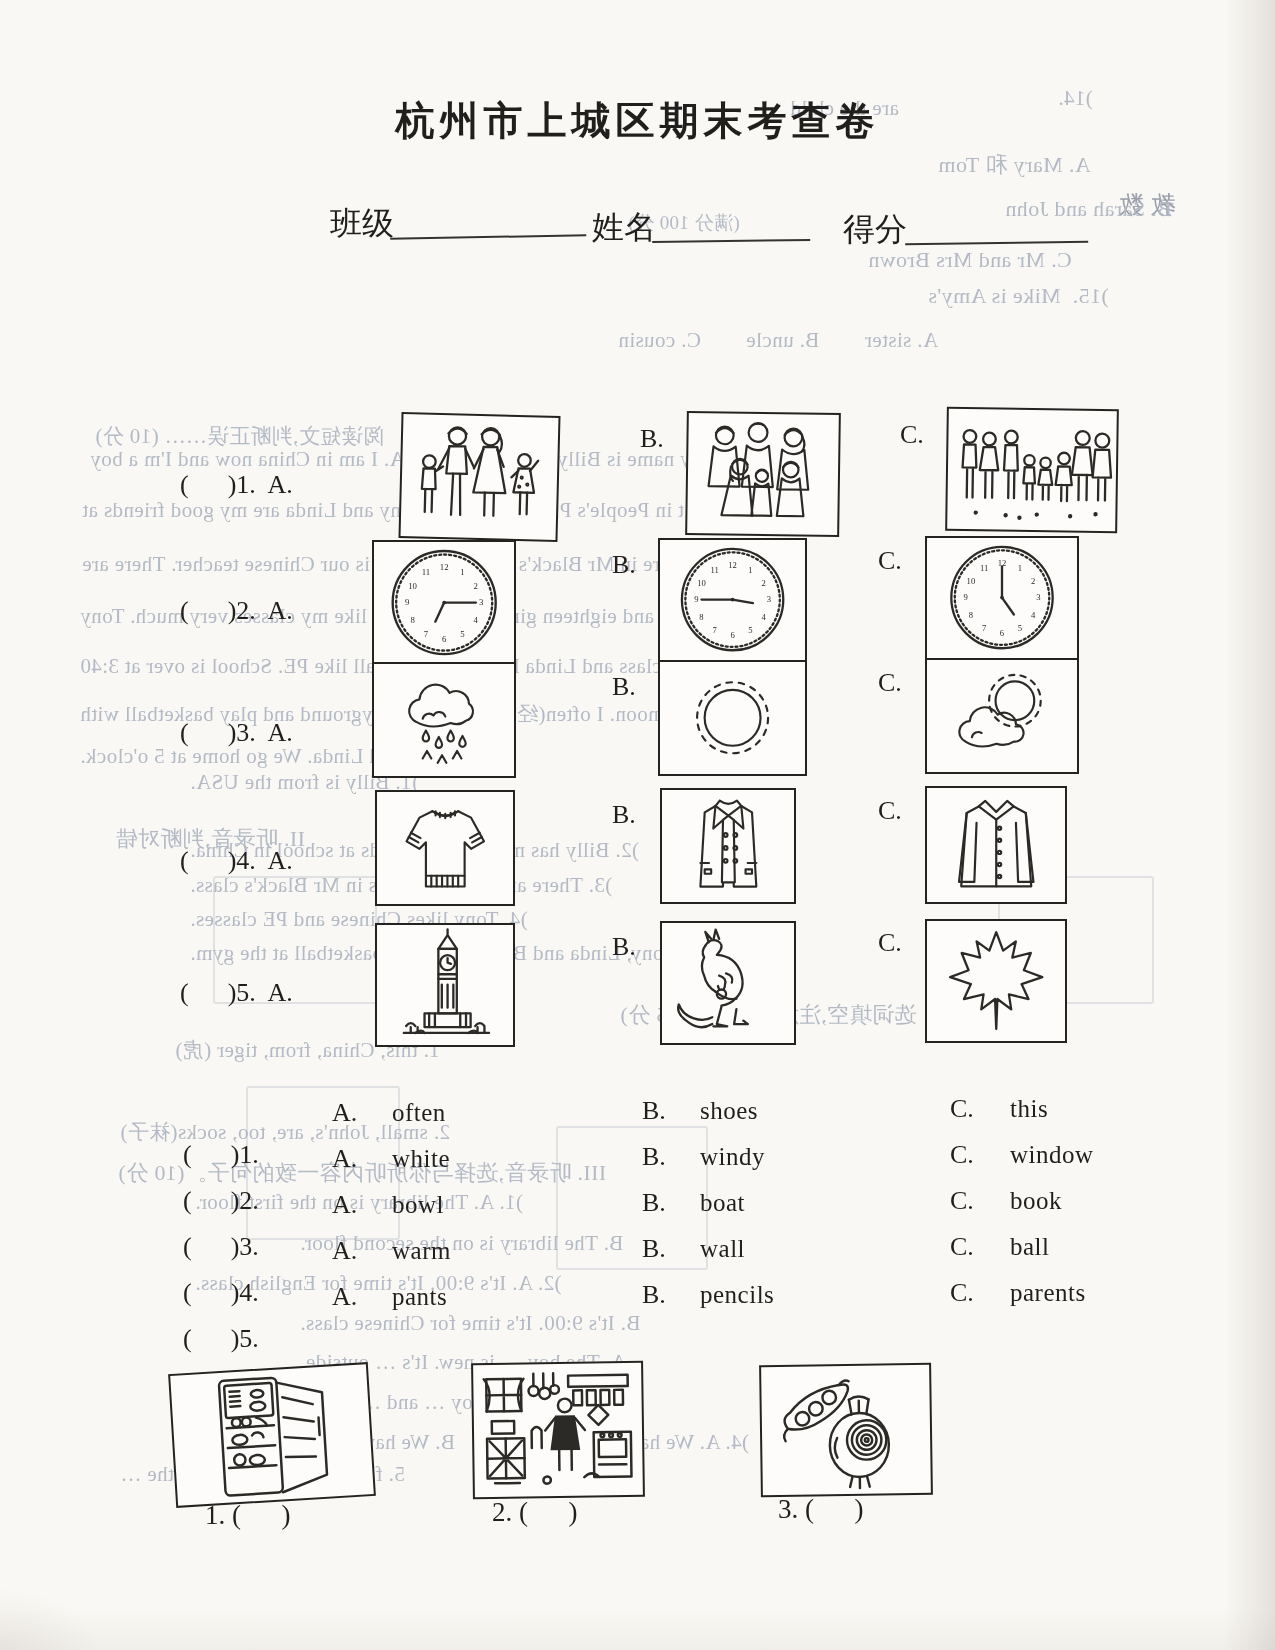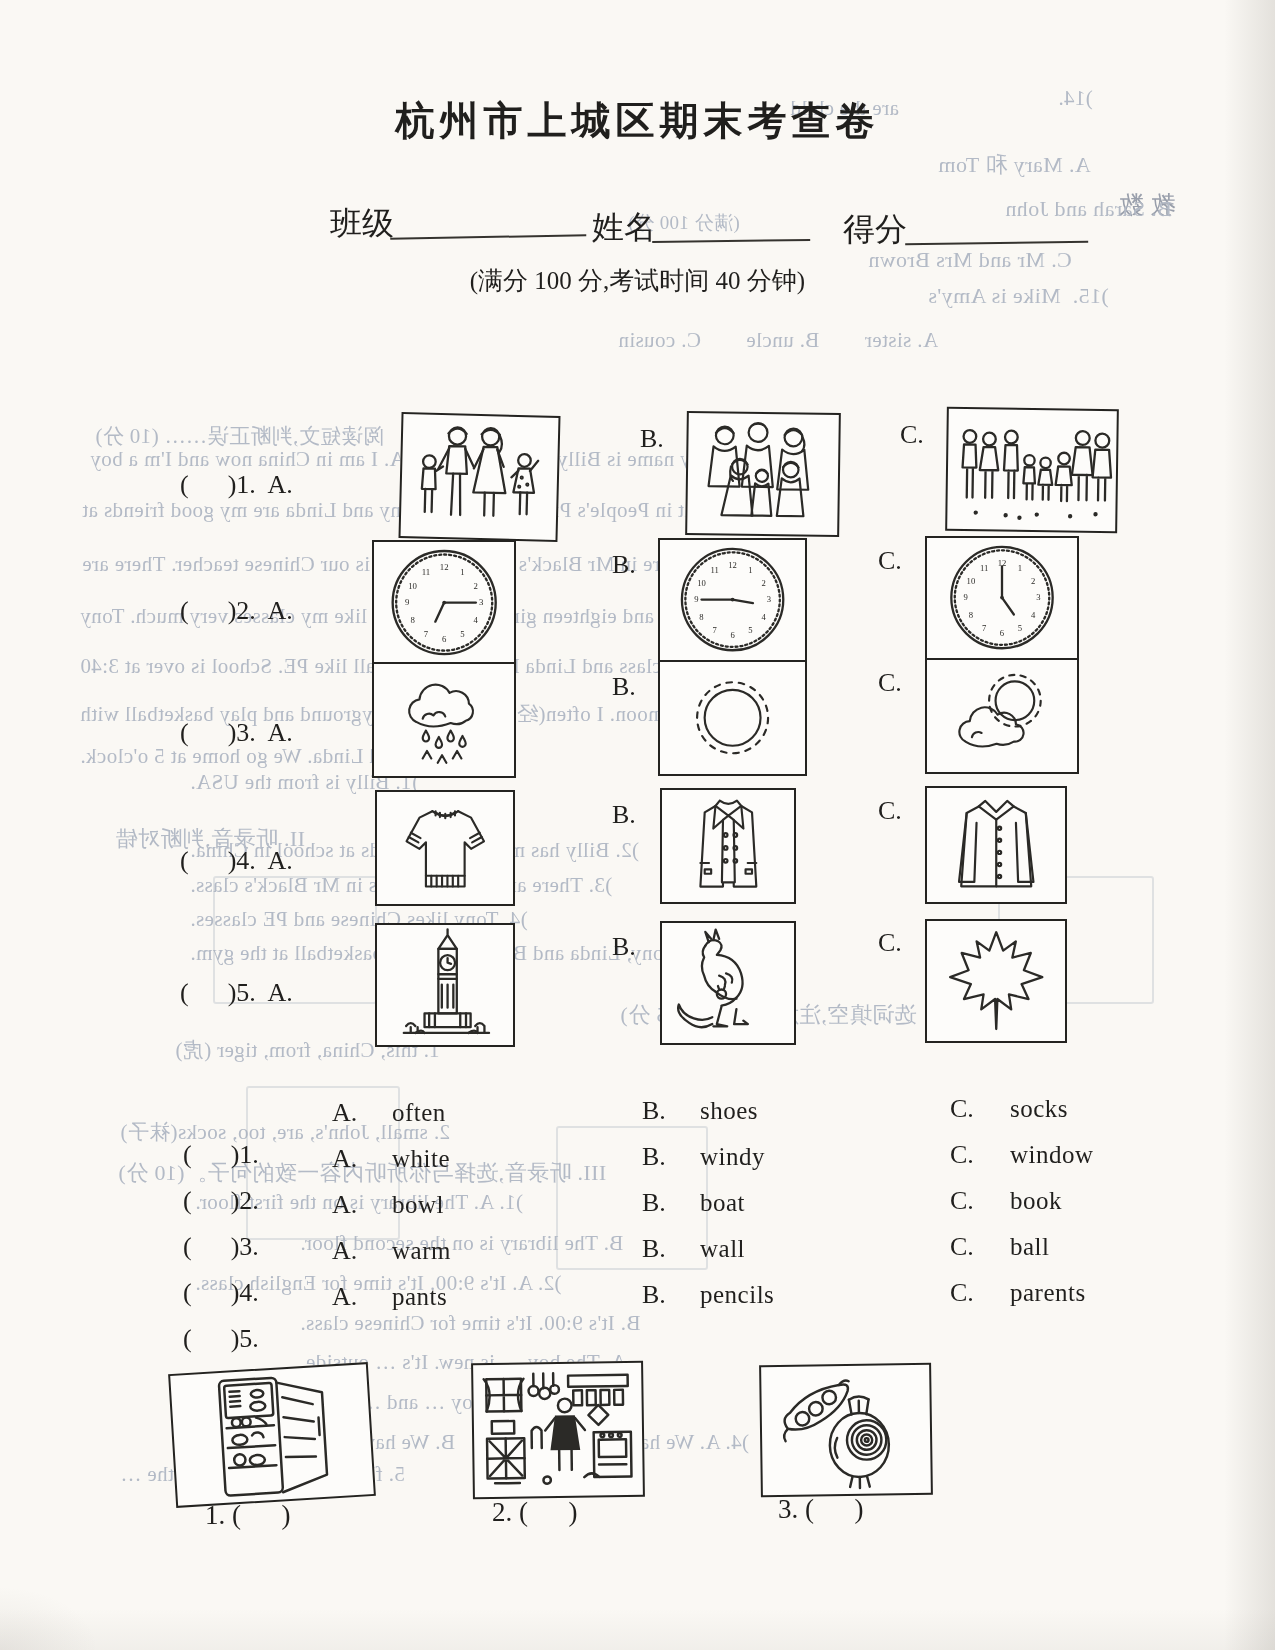--- a/index.html
+++ b/index.html
@@ -91,21 +91,20 @@
 
     <div>
       <span class="flabel" style="left:330px;top:202px">班级</span>
       <span class="fline" style="left:390px;top:206px;width:196px;transform:rotate(-1deg)"></span>
       <span class="flabel" style="left:592px;top:206px">姓名</span>
       <span class="fline" style="left:652px;top:210px;width:158px;transform:rotate(-.8deg)"></span>
       <span class="flabel" style="left:843px;top:208px">得分</span>
       <span class="fline" style="left:905px;top:212px;width:183px;transform:rotate(-.8deg)"></span>
     </div>
 
-    <div class="examinfo">(满分 100 分,考试时间 40 分钟)</div>
 
 
     <span class="prefix" style="left:180px;top:428px">(      )1.  A.</span>
     <div class="imgbox" style="left:400px;top:414px;width:155px;height:122px;transform:rotate(1.4deg)">
       <svg viewBox="0 0 130 100">
         <g class="ink">
           <circle cx="45" cy="15" r="7.5"></circle>
             <path d="M37 13 q8 -9 16 0"></path>
           <path d="M38 24 L52 24 L54 48 L36 48 Z"></path>
             <path d="M42 48 L41 84 M48 48 L49 84 M38 26 L29 44 M52 26 L60 42"></path>
@@ -380,21 +379,21 @@
       </svg>
     </div>
 
 
     <span class="prefix" style="left:183px;top:1098px">(      )1.</span>
     <span class="optlabel" style="left:332px;top:1098px">A.</span>
     <span class="word" style="left:392px;top:1099px">often</span>
     <span class="optlabel" style="left:642px;top:1096px">B.</span>
     <span class="word" style="left:700px;top:1097px">shoes</span>
     <span class="optlabel" style="left:950px;top:1094px">C.</span>
-    <span class="word" style="left:1010px;top:1095px">socks</span>
+    <span class="word" style="left:1010px;top:1095px">this</span>
 
     <span class="prefix" style="left:183px;top:1144px">(      )2.</span>
     <span class="optlabel" style="left:332px;top:1144px">A.</span>
     <span class="word" style="left:392px;top:1145px">white</span>
     <span class="optlabel" style="left:642px;top:1142px">B.</span>
     <span class="word" style="left:700px;top:1143px">windy</span>
     <span class="optlabel" style="left:950px;top:1140px">C.</span>
     <span class="word" style="left:1010px;top:1141px">window</span>
 
     <span class="prefix" style="left:183px;top:1190px">(      )3.</span>

